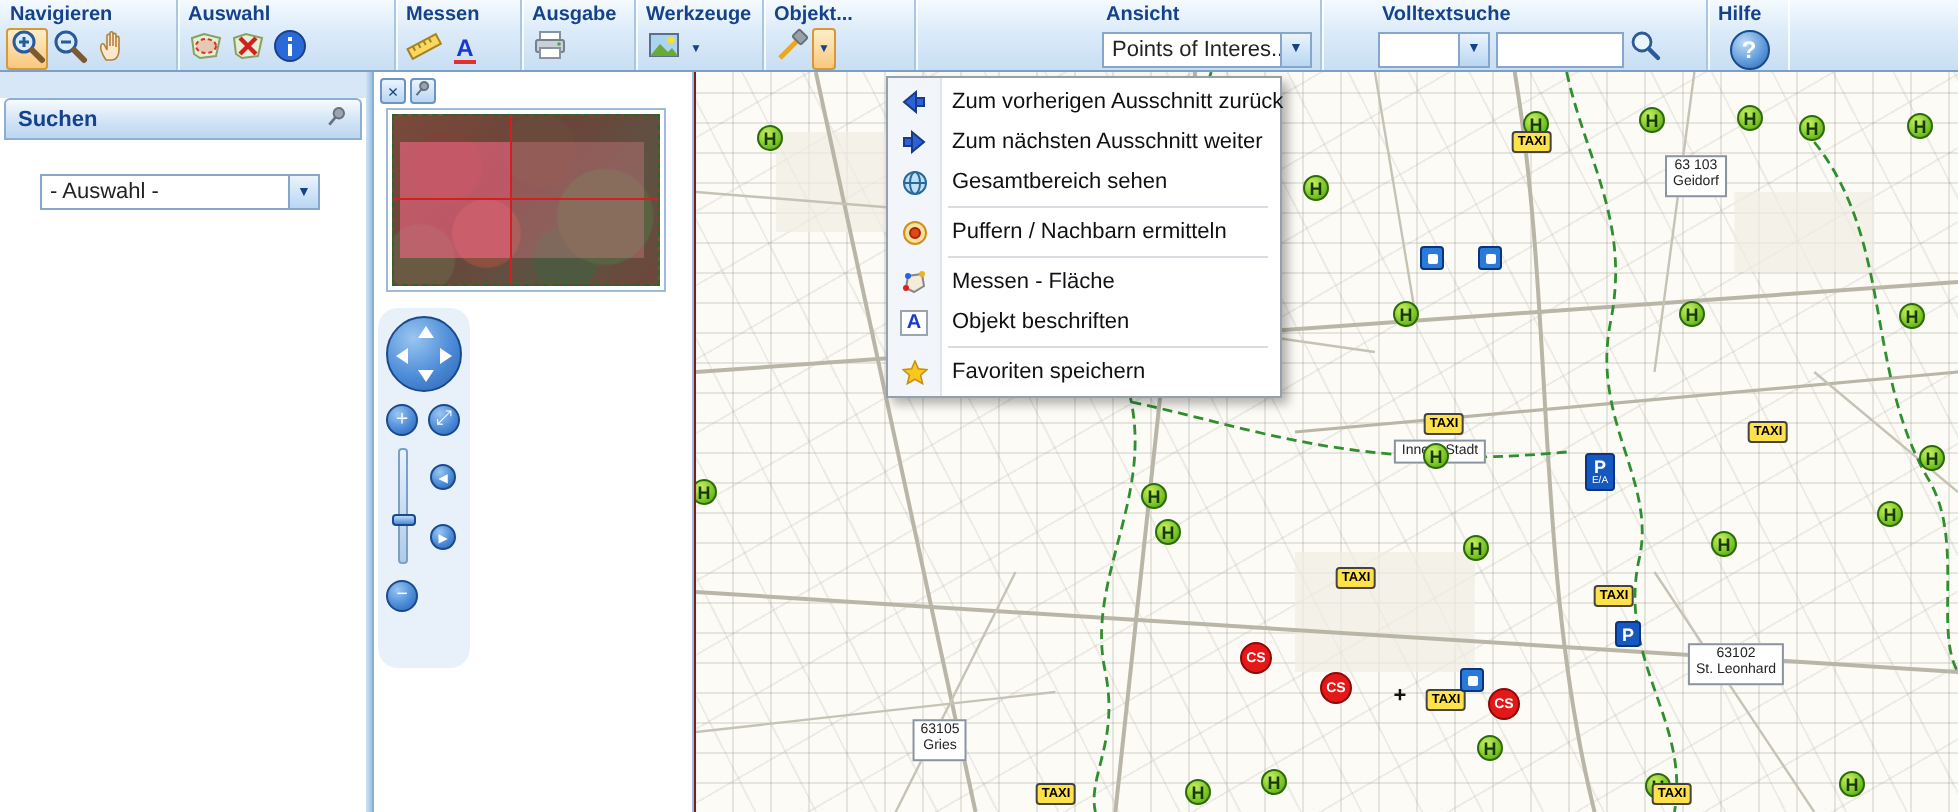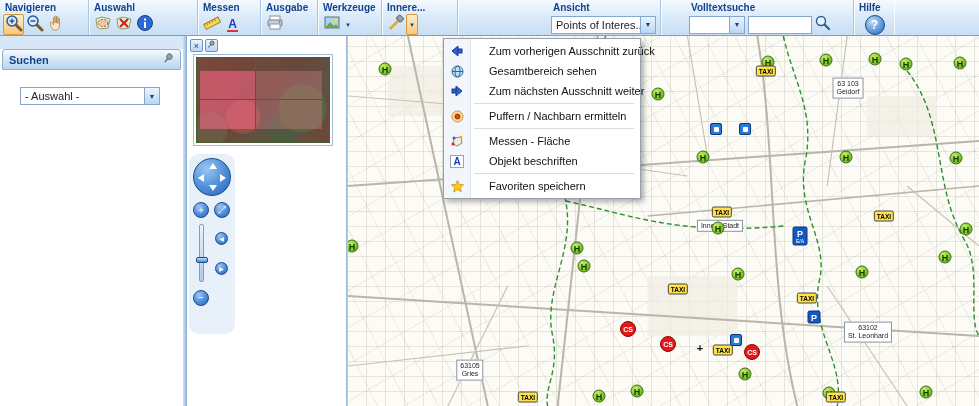--- a/index.html
+++ b/index.html
@@ -1,17 +1,17 @@
 <!DOCTYPE html>
 <html><head>
 <meta charset="utf-8">
 <style>
   * { margin:0; padding:0; box-sizing:border-box; }
   html,body { width:979px; height:406px; font-family:"Liberation Sans",sans-serif; }
-  .app { position:relative; width:979px; height:406px; background:#f9a8d4; overflow:hidden; }
+  .app { position:relative; width:979px; height:406px; background:#7f1d1d; overflow:hidden; }
 
   
   .toolbar { position:absolute; left:0; top:0; width:979px; height:36px;
     background:linear-gradient(#f4faff,#dcebf9 45%,#c8def3); border-bottom:1px solid #7aa0c8;
     display:flex; align-items:stretch; }
   .tb-group { border-right:1px solid #aac6e0; box-shadow:1px 0 0 rgba(255,255,255,.8); padding:1px 2px 0 3px; }
   .tb-label { font-size:10px; font-weight:bold; color:#15428b; padding:1px 2px 0 2px; height:13px; white-space:nowrap; overflow:hidden; }
   .tb-row { display:flex; align-items:center; height:21px; }
   .tb-btn { width:21px; height:21px; border:1px solid transparent; background:transparent; border-radius:2px;
     display:flex; align-items:center; justify-content:center; padding:0; cursor:pointer; }
@@ -102,21 +102,21 @@
   .mk-sight { width:12px; height:12px; background:#2a7ad8; border:1px solid #0a3480; border-radius:2px; }
   .mk-sight::after { content:""; width:5px; height:5px; background:#fff; border-radius:1px; }
   .mk-carsharing { width:16px; height:16px; border-radius:50%; background:#e41818; border:1px solid #8a0808; color:#fff; font-size:7px; font-weight:bold; }
   .mk-cross { color:#111; font-size:11px; font-weight:bold; }
   .mk-label { background:#fff; border:1px solid #8a94a0; padding:1px 3px; font-size:7px; color:#222; text-align:center; line-height:1.2; flex-direction:column; z-index:4; }
 
   
   .menu { position:absolute; left:443px; top:38px; width:198px; background:#fff; border:1px solid #95a0ac;
     box-shadow:3px 3px 5px rgba(0,0,0,.3); z-index:50; padding:2px 0; }
   .menu::before { content:""; position:absolute; left:0; top:0; bottom:0; width:26px; background:#f2f6fa; border-right:1px solid #e0e6ec; }
-  .menu-item { position:relative; display:flex; align-items:center; height:20px; font-size:11px; color:#111; cursor:pointer;gap:13px; }
+  .menu-item { position:relative; display:flex; align-items:center; height:20px; font-size:11px; color:#111; cursor:pointer; }
   .mi-icon { width:26px; display:flex; align-items:center; justify-content:center; flex:none; }
   .mi-label { padding-left:6px; white-space:nowrap; }
   .menu-sep { position:relative; height:5px; display:flex; align-items:center; }
   .menu-sep div { margin-left:30px; width:160px; height:1px; background:#d8dde2; }
   .mi-A { font-weight:bold; font-size:10px; color:#1a3acc; border:1px solid #9aa4b0; background:#fff; padding:0 2px; line-height:11px; }
 </style>
 </head>
 <body>
 
 <div class="app">
@@ -219,21 +219,21 @@
                 <circle cx="12.5" cy="6" r="1.8" fill="#f8e030"></circle>
               </svg></span>
         </button>
         <button class="tb-btn narrow">
           <span class="dd-glyph">▼</span>
         </button>
       </div>
     </div>
 
     <div class="tb-group" style="width:76px">
-      <div class="tb-label">Innere...</div>
+      <div class="tb-label">Objekt...</div>
       <div class="tb-row">
         <button class="tb-btn">
           <span><svg width="18" height="18">
                 <line x1="3" y1="15" x2="12" y2="6" stroke="#e8a820" stroke-width="2.5"></line>
                 <rect x="10" y="2" width="6" height="5" rx="1" fill="#9aa0a8" stroke="#66707c" transform="rotate(45 13 4.5)"></rect>
               </svg></span>
         </button>
         <button class="tb-btn narrow active">
           <span class="dd-glyph">▼</span>
         </button>
@@ -509,36 +509,36 @@
       <span class="mi-icon">
           <svg width="14" height="12">
             <path d="M8 1 L2 6 L8 11 Z" fill="#2a62d8" stroke="#1a3a88"></path>
             <rect x="8" y="4" width="4" height="4" fill="#2a62d8" stroke="#1a3a88"></rect>
           </svg>
         </span>
       <span class="mi-label">Zum vorherigen Ausschnitt zurück</span>
     </div>
     <div class="menu-item">
       <span class="mi-icon">
+          <svg width="14" height="12">
+            <path d="M6 1 L12 6 L6 11 Z" fill="#2a62d8" stroke="#1a3a88"></path>
+            <rect x="2" y="4" width="4" height="4" fill="#2a62d8" stroke="#1a3a88"></rect>
+          </svg>
+        </span>
+      <span class="mi-label">Zum nächsten Ausschnitt weiter</span>
+    </div>
+    <div class="menu-item">
+      <span class="mi-icon">
           <svg width="13" height="13">
             <circle cx="6.5" cy="6.5" r="5.5" fill="#bfe0f8" stroke="#2a6a9a"></circle>
             <ellipse cx="6.5" cy="6.5" rx="2.5" ry="5.5" fill="none" stroke="#2a6a9a"></ellipse>
             <line x1="1" y1="6.5" x2="12" y2="6.5" stroke="#2a6a9a"></line>
           </svg>
         </span>
       <span class="mi-label">Gesamtbereich sehen</span>
-    </div>
-    <div class="menu-item">
-      <span class="mi-icon">
-          <svg width="14" height="12">
-            <path d="M6 1 L12 6 L6 11 Z" fill="#2a62d8" stroke="#1a3a88"></path>
-            <rect x="2" y="4" width="4" height="4" fill="#2a62d8" stroke="#1a3a88"></rect>
-          </svg>
-        </span>
-      <span class="mi-label">Zum nächsten Ausschnitt weiter</span>
     </div>
     <div class="menu-sep">
         <div></div>
       </div>
     <div class="menu-item">
       <span class="mi-icon">
           <svg width="13" height="13">
             <circle cx="6.5" cy="6.5" r="5.5" fill="#f8e0a0" stroke="#d09020"></circle>
             <circle cx="6.5" cy="6.5" r="2.5" fill="#e04818" stroke="#a02808"></circle>
           </svg>

